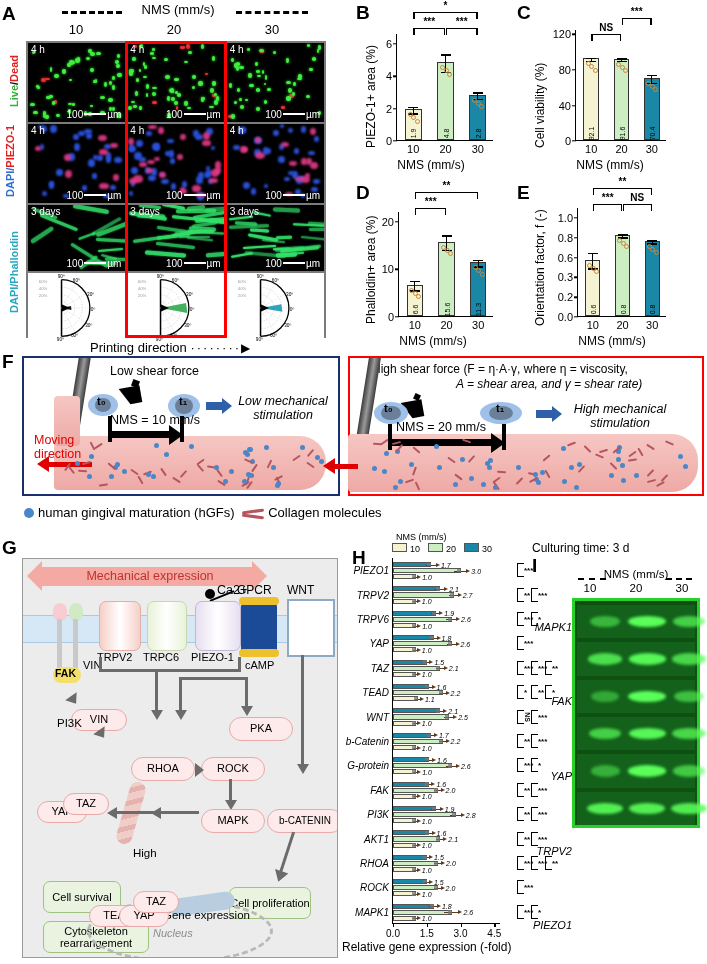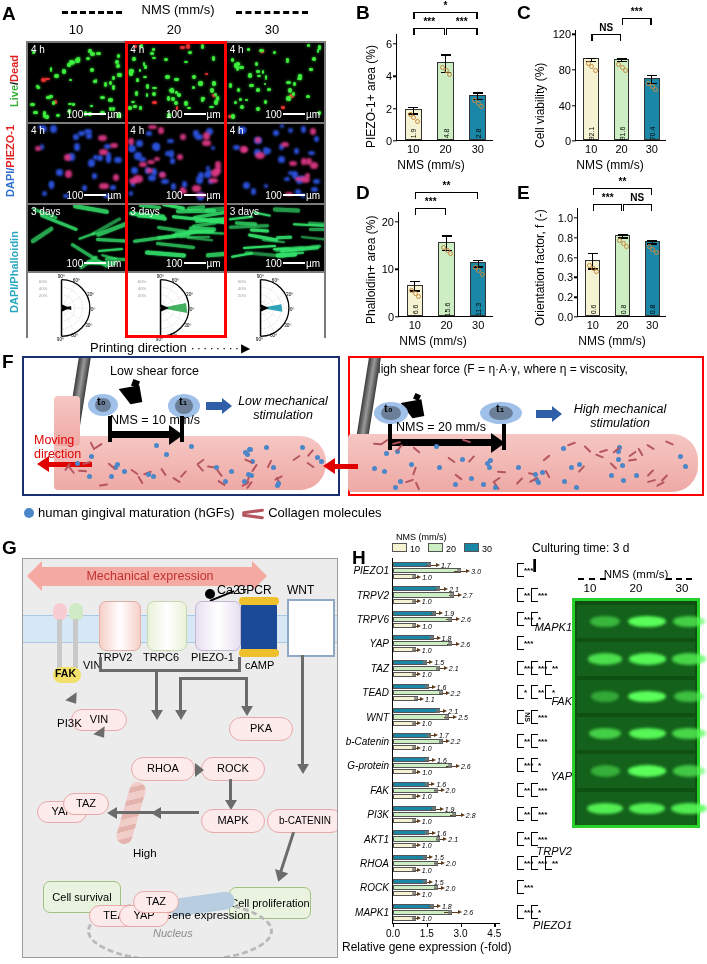--- a/index.html
+++ b/index.html
@@ -910,20 +910,21 @@
         <span class="cellDot" style="left:224.3px;top:89.2px;"></span>
         <span class="colMol" style="left:135.4px;top:112.9px;transform:rotate(56deg);"></span>
         <span class="cellDot" style="left:218.2px;top:121.1px;"></span>
         <span class="colMol" style="left:192.7px;top:124.4px;transform:rotate(33deg);"></span>
       </div>
   </div>
 
   <div class="fbox right">
     <div class="abs" style="left:22px;top:4px;font-size:12px;line-height:1.25;width:330px;">
       <span>High shear force (F = η·A·γ, where  η = viscosity,</span><br>
+      <span style="display:inline-block;padding-left:84px;" class="ital">A = shear area, and γ = shear rate)</span>
     </div>
     <div class="abs" style="left:64px;top:36px;width:6px;height:6px;background:#000;transform:rotate(25deg);"></div>
     <div class="abs" style="left:52px;top:43px;border-left:9px solid transparent;border-top:17px solid #000;width:12px;transform:rotate(-10deg);"></div>
 
     <div class="nozzle" style="left:10px;top:0;width:12px;height:112px;transform:skewX(-9deg);border-radius:0 0 6px 6px;"></div>
     <div class="tissue" style="left:-2px;top:76px;width:350px;height:58px;"></div>
 
     <div class="blueell" style="left:24px;top:44px;width:34px;height:22px;"></div>
     <div class="blueell" style="left:130px;top:44px;width:42px;height:22px;"></div>
     <div class="abs" style="left:34px;top:44px;font-size:11px;font-weight:bold;">t₀</div>
@@ -1083,20 +1084,21 @@
 
     <div class="abs" style="left:100px;top:222px;width:16px;height:64px;background:repeating-linear-gradient(150deg,#f0cdc8 0 7px,#e4b3ad 7px 12px);border-radius:8px;transform:rotate(16deg);"></div>
     <div class="glbl" style="left:110px;top:288px;font-size:11.5px;">High</div>
     <div class="garrow lf" style="left:94px;top:252px;width:38px;height:3px;"></div>
     <div class="garrow lf" style="left:138px;top:252px;width:38px;height:3px;"></div>
     <div class="abs" style="left:262px;top:272px;width:3px;height:46px;background:#6b6b6b;transform:rotate(18deg);"></div>
     <div class="abs" style="left:250px;top:312px;border-left:7px solid transparent;border-right:7px solid transparent;border-top:11px solid #6b6b6b;transform:rotate(18deg);"></div>
 
     <div class="gbox" style="left:20px;top:322px;width:76px;height:30px;">Cell survival</div>
     <div class="gbox" style="left:206px;top:328px;width:80px;height:30px;">Cell proliferation</div>
+    <div class="gbox" style="left:20px;top:362px;width:104px;height:30px;">Cytoskeleton rearrangement</div>
 
     <div class="abs" style="left:64px;top:340px;width:180px;height:58px;border-radius:50%;background:transparent;border:3px dashed #b9b9b9;"></div>
     <div class="glbl ital" style="left:130px;top:368px;font-size:11px;color:#8c8c8c;">Nucleus</div>
     <div class="abs" style="left:146px;top:336px;width:66px;height:18px;background:#b8cee0;border-radius:9px;transform:rotate(-8deg);"></div>
     <div class="glbl" style="left:140px;top:350px;font-size:11.5px;">Gene expression</div>
     <div class="pill" style="left:66px;top:346px;width:56px;height:20px;">TEAD</div>
     <div class="pill" style="left:96px;top:346px;width:48px;height:20px;">YAP</div>
     <div class="pill" style="left:110px;top:332px;width:44px;height:20px;">TAZ</div>
   </div>
 </div>

